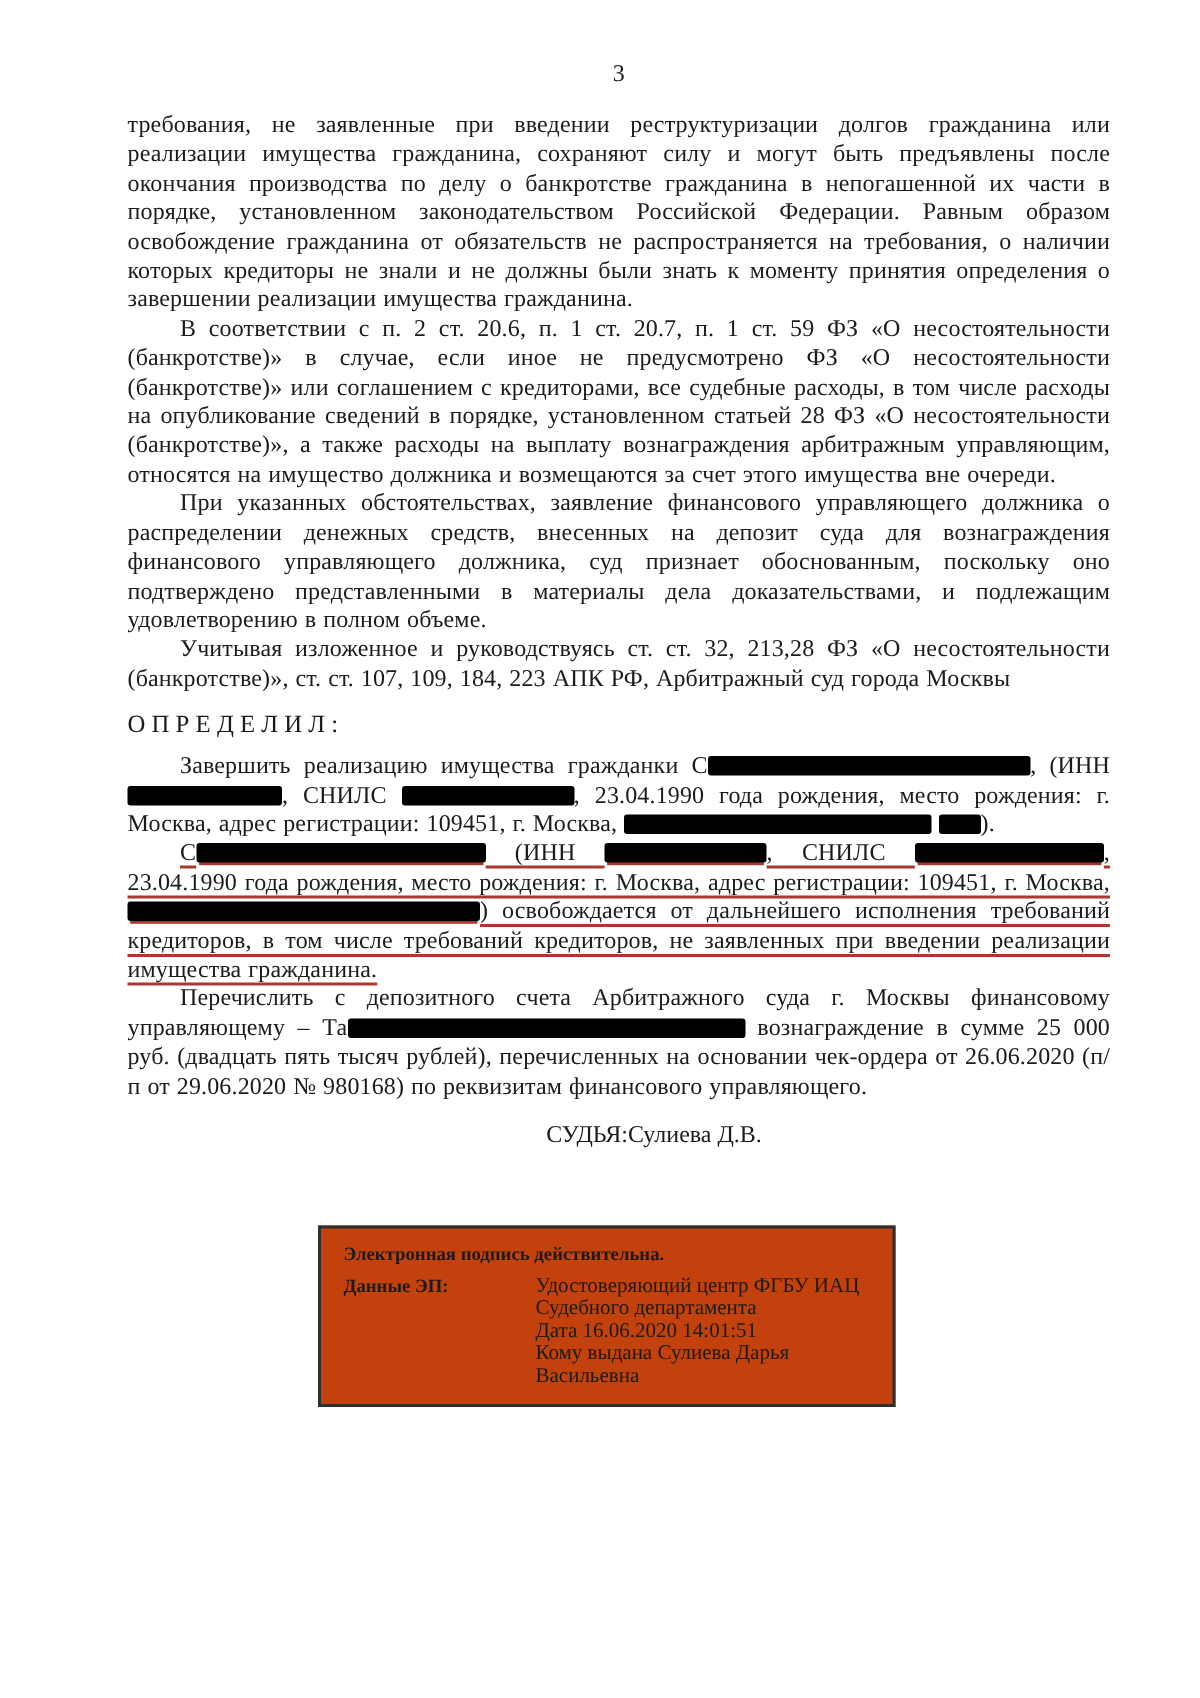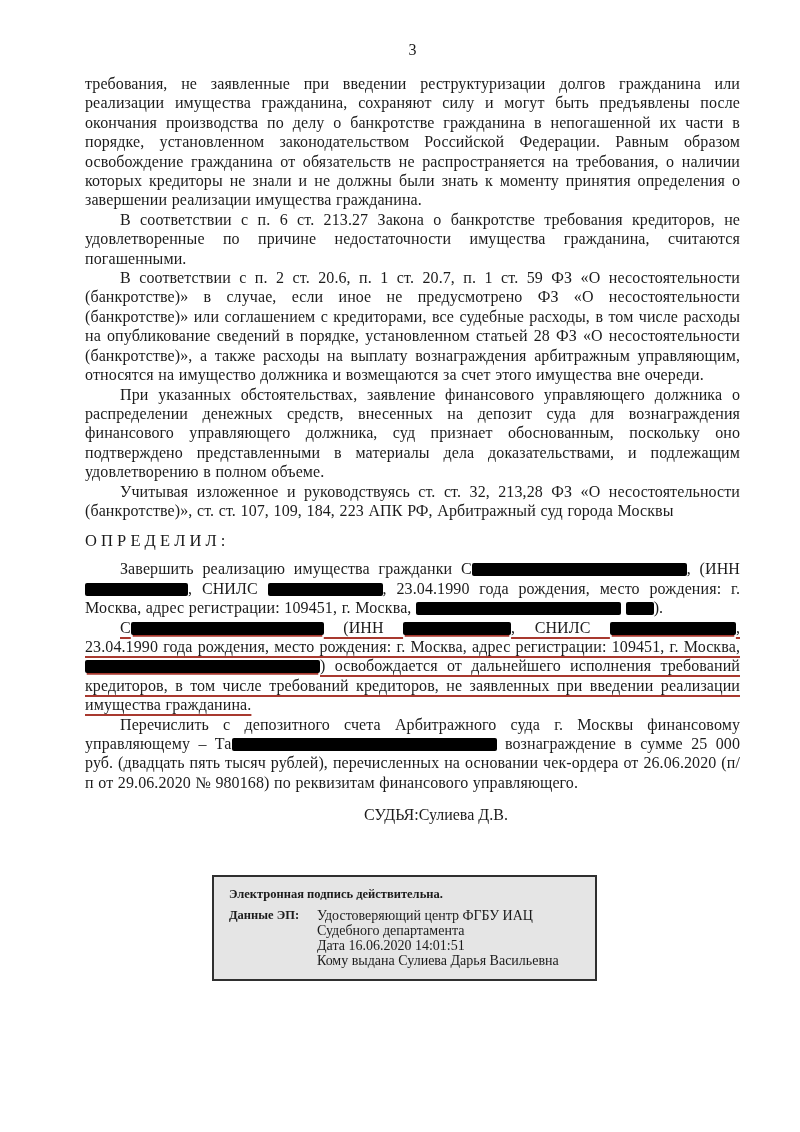--- a/index.html
+++ b/index.html
@@ -61,29 +61,29 @@
     font-size:16px;
     line-height:19px;
   }
   .stamp {
     margin-top:51px;
     margin-left:127px;
     width:385px;
     box-sizing:border-box;
     border:2px solid #2f2f2f;
     padding:9px 10px 11px 15px;
-    background:#e5e5e5;
+    background:#c2410c;
   }
   .stamp-line1 {
     font-weight:bold;
     font-size:12.5px;
     line-height:16px;
     margin-bottom:6px;
   }
-  .stamp-row { display:flex; }
+  .stamp-row { display:flex;gap:40px; }
   .stamp-label {
     font-weight:bold;
     font-size:12.5px;
     line-height:15px;
     flex:none;
     width:80px;
     margin-right:8px;
   }
   .stamp-details { width:248px; }
   .stamp-details .detail-line {
@@ -94,21 +94,20 @@
 </head>
 <body>
 
 <div class="page">
 
   <div class="page-number">3</div>
 
   <div>
     <div id="bodyParas">
         <p class="para"><span>требования, не заявленные при введении реструктуризации долгов гражданина или реализации имущества гражданина, сохраняют силу и могут быть предъявлены после окончания производства по делу о банкротстве гражданина в непогашенной их части в порядке, установленном законодательством Российской Федерации. Равным образом освобождение гражданина от обязательств не распространяется на требования, о наличии которых кредиторы не знали и не должны были знать к моменту принятия определения о завершении реализации имущества гражданина.</span></p>
-        <p class="para indent"><span>В соответствии с п. 6 ст. 213.27 Закона о банкротстве требования кредиторов, не удовлетворенные по причине недостаточности имущества гражданина, считаются погашенными.</span></p>
         <p class="para indent"><span>В соответствии с п. 2 ст. 20.6, п. 1 ст. 20.7, п. 1 ст. 59 ФЗ «О несостоятельности (банкротстве)» в случае, если иное не предусмотрено ФЗ «О несостоятельности (банкротстве)» или соглашением с кредиторами, все судебные расходы, в том числе расходы на опубликование сведений в порядке, установленном статьей 28 ФЗ «О несостоятельности (банкротстве)», а также расходы на выплату вознаграждения арбитражным управляющим, относятся на имущество должника и возмещаются за счет этого имущества вне очереди.</span></p>
         <p class="para indent"><span>При указанных обстоятельствах, заявление финансового управляющего должника о распределении денежных средств, внесенных на депозит суда для вознаграждения финансового управляющего должника, суд признает обоснованным, поскольку оно подтверждено представленными в материалы дела доказательствами, и подлежащим удовлетворению в полном объеме.</span></p>
         <p class="para indent"><span>Учитывая изложенное и руководствуясь ст. ст. 32, 213,28 ФЗ «О несостоятельности (банкротстве)», ст. ст. 107, 109, 184, 223 АПК РФ, Арбитражный суд города Москвы</span></p>
       </div>
 
     <h2 class="resolution-heading">О П Р Е Д Е Л И Л :</h2>
 
     <div id="resolutionParas">
         <p class="para indent"><span>Завершить реализацию имущества гражданки С</span><span class="redaction" style="width: 215px;"></span><span>, (ИНН </span><span class="redaction" style="width: 103px;"></span><span>, СНИЛС </span><span class="redaction" style="width: 115px;"></span><span>, 23.04.1990 года рождения, место рождения: г. Москва, адрес регистрации: 109451, г. Москва, </span><span class="redaction" style="width: 205px;"></span><span> </span><span class="redaction" style="width: 28px;"></span><span>).</span></p>
         <p class="para indent underlined"><span>С</span><span class="redaction" style="width: 193px;"></span><span> (ИНН </span><span class="redaction" style="width: 108px;"></span><span>, СНИЛС </span><span class="redaction" style="width: 126px;"></span><span>, 23.04.1990 года рождения, место рождения: г. Москва, адрес регистрации: 109451, г. Москва, </span><span class="redaction" style="width: 235px;"></span><span>) освобождается от дальнейшего исполнения требований кредиторов, в том числе требований кредиторов, не заявленных при введении реализации имущества гражданина.</span></p>

